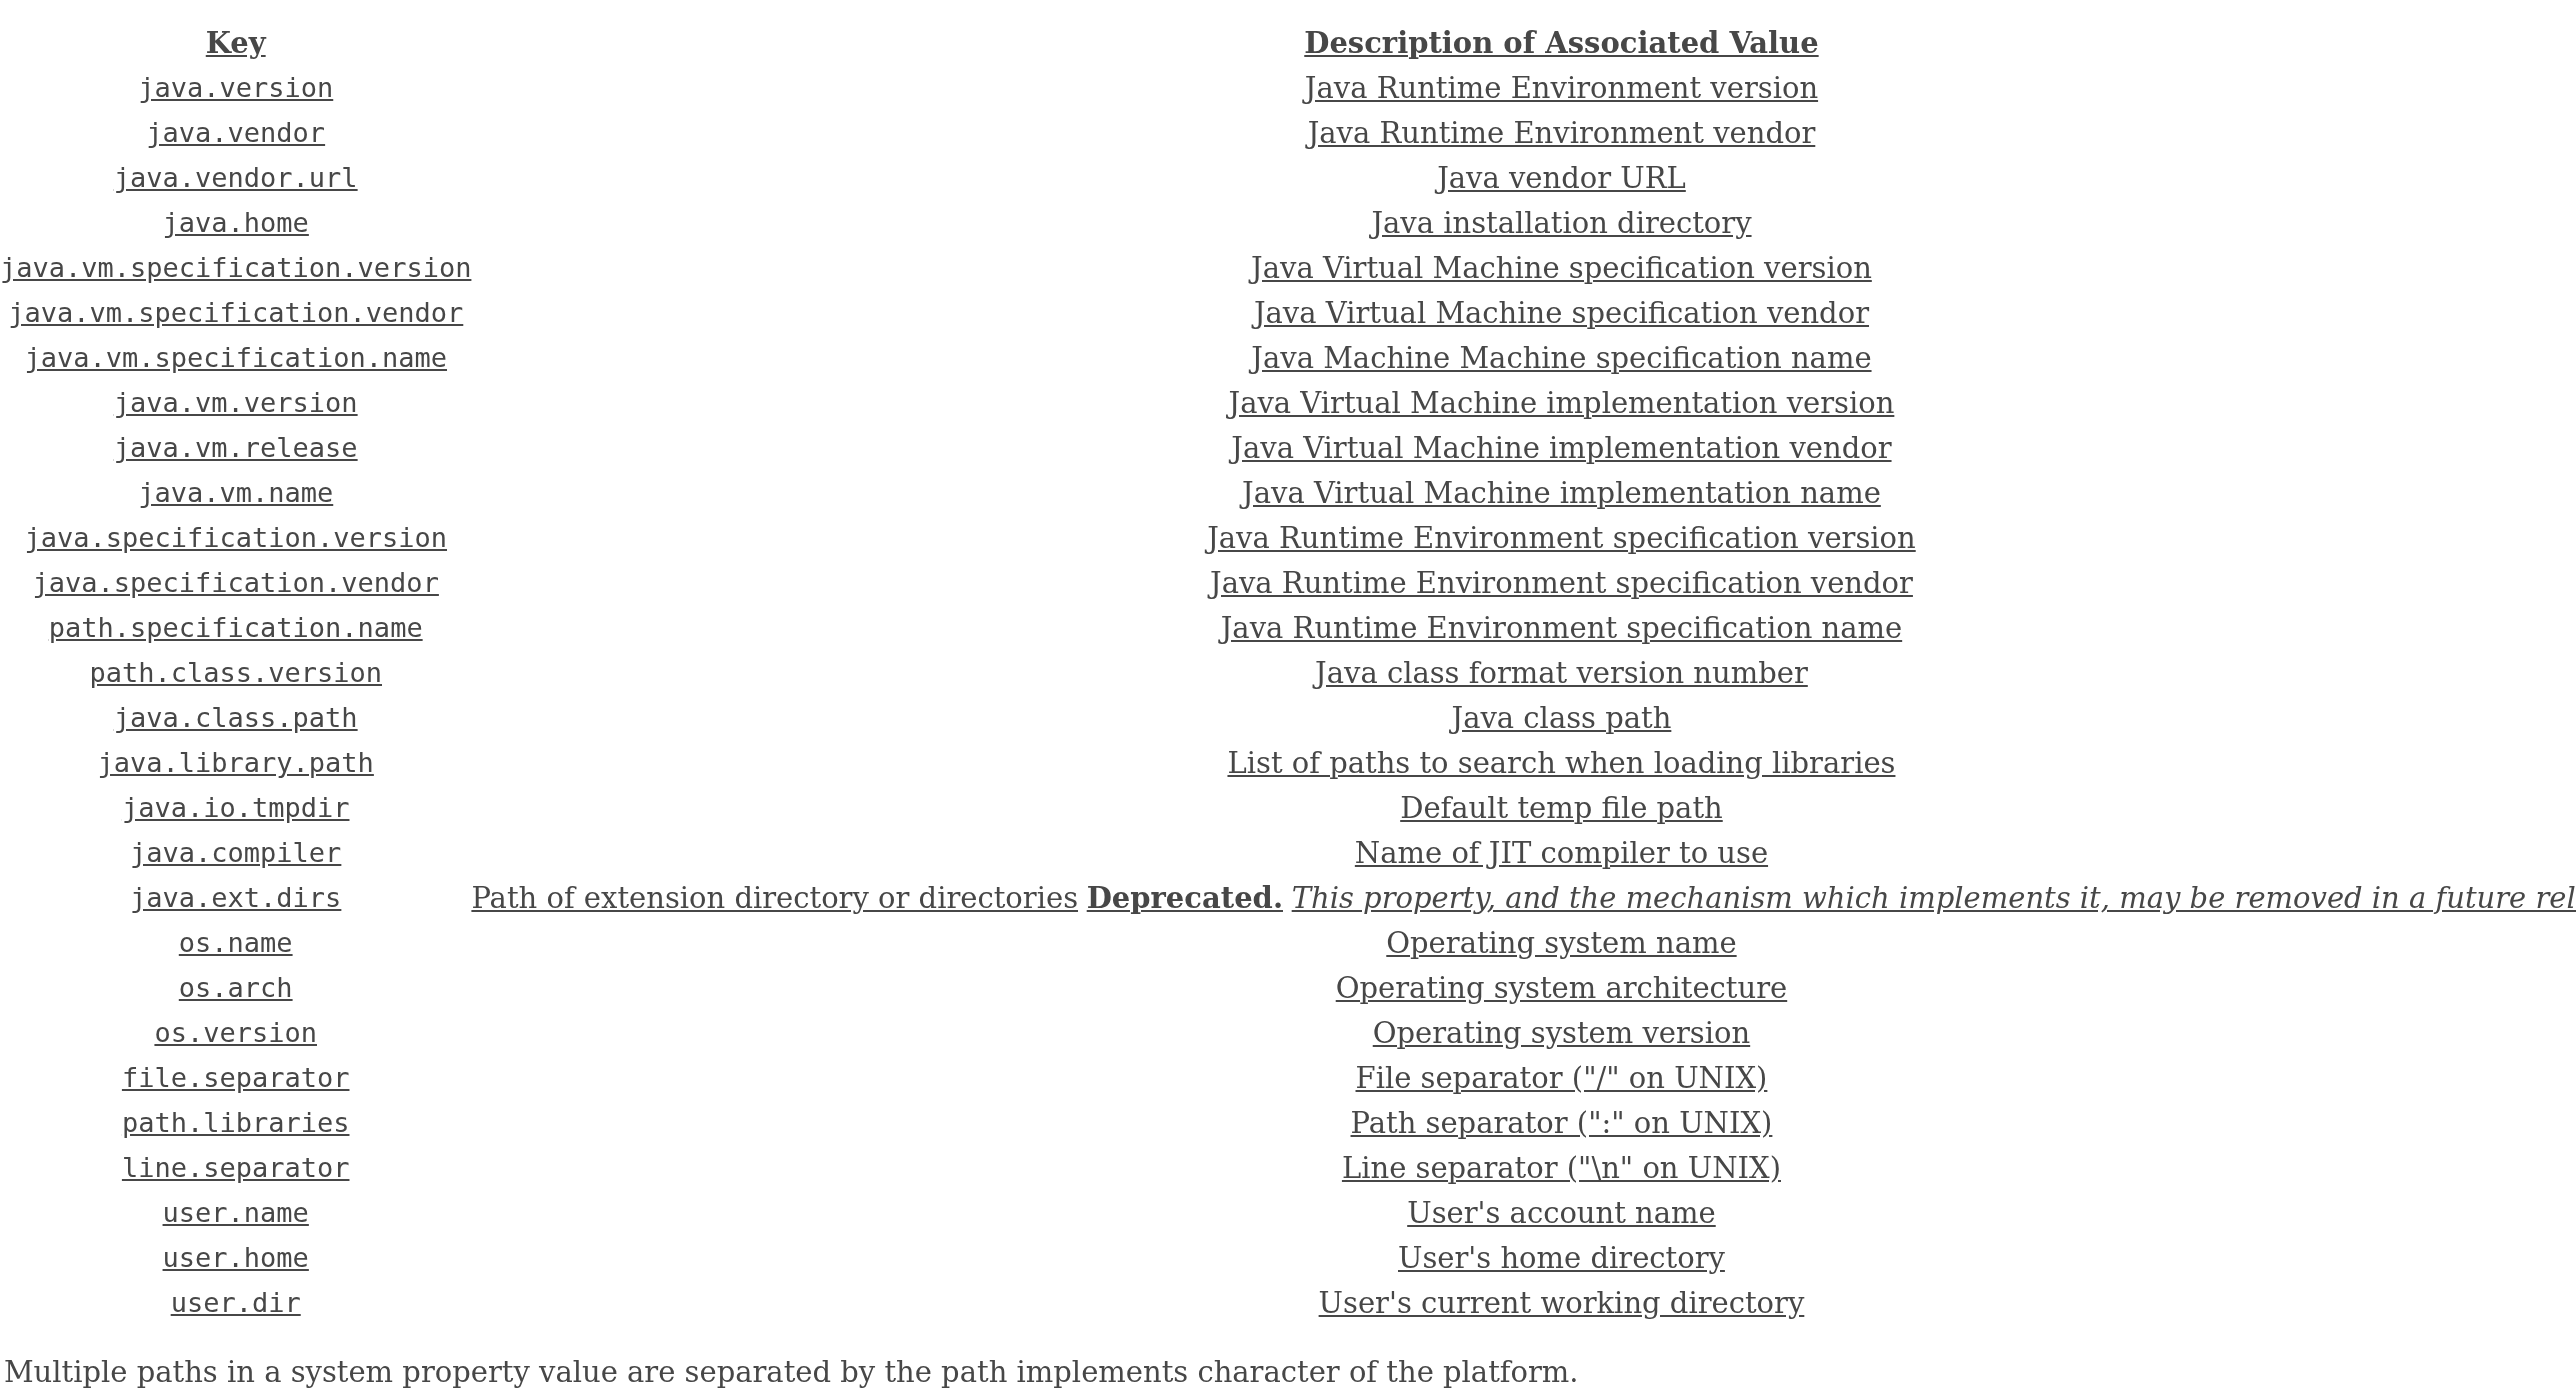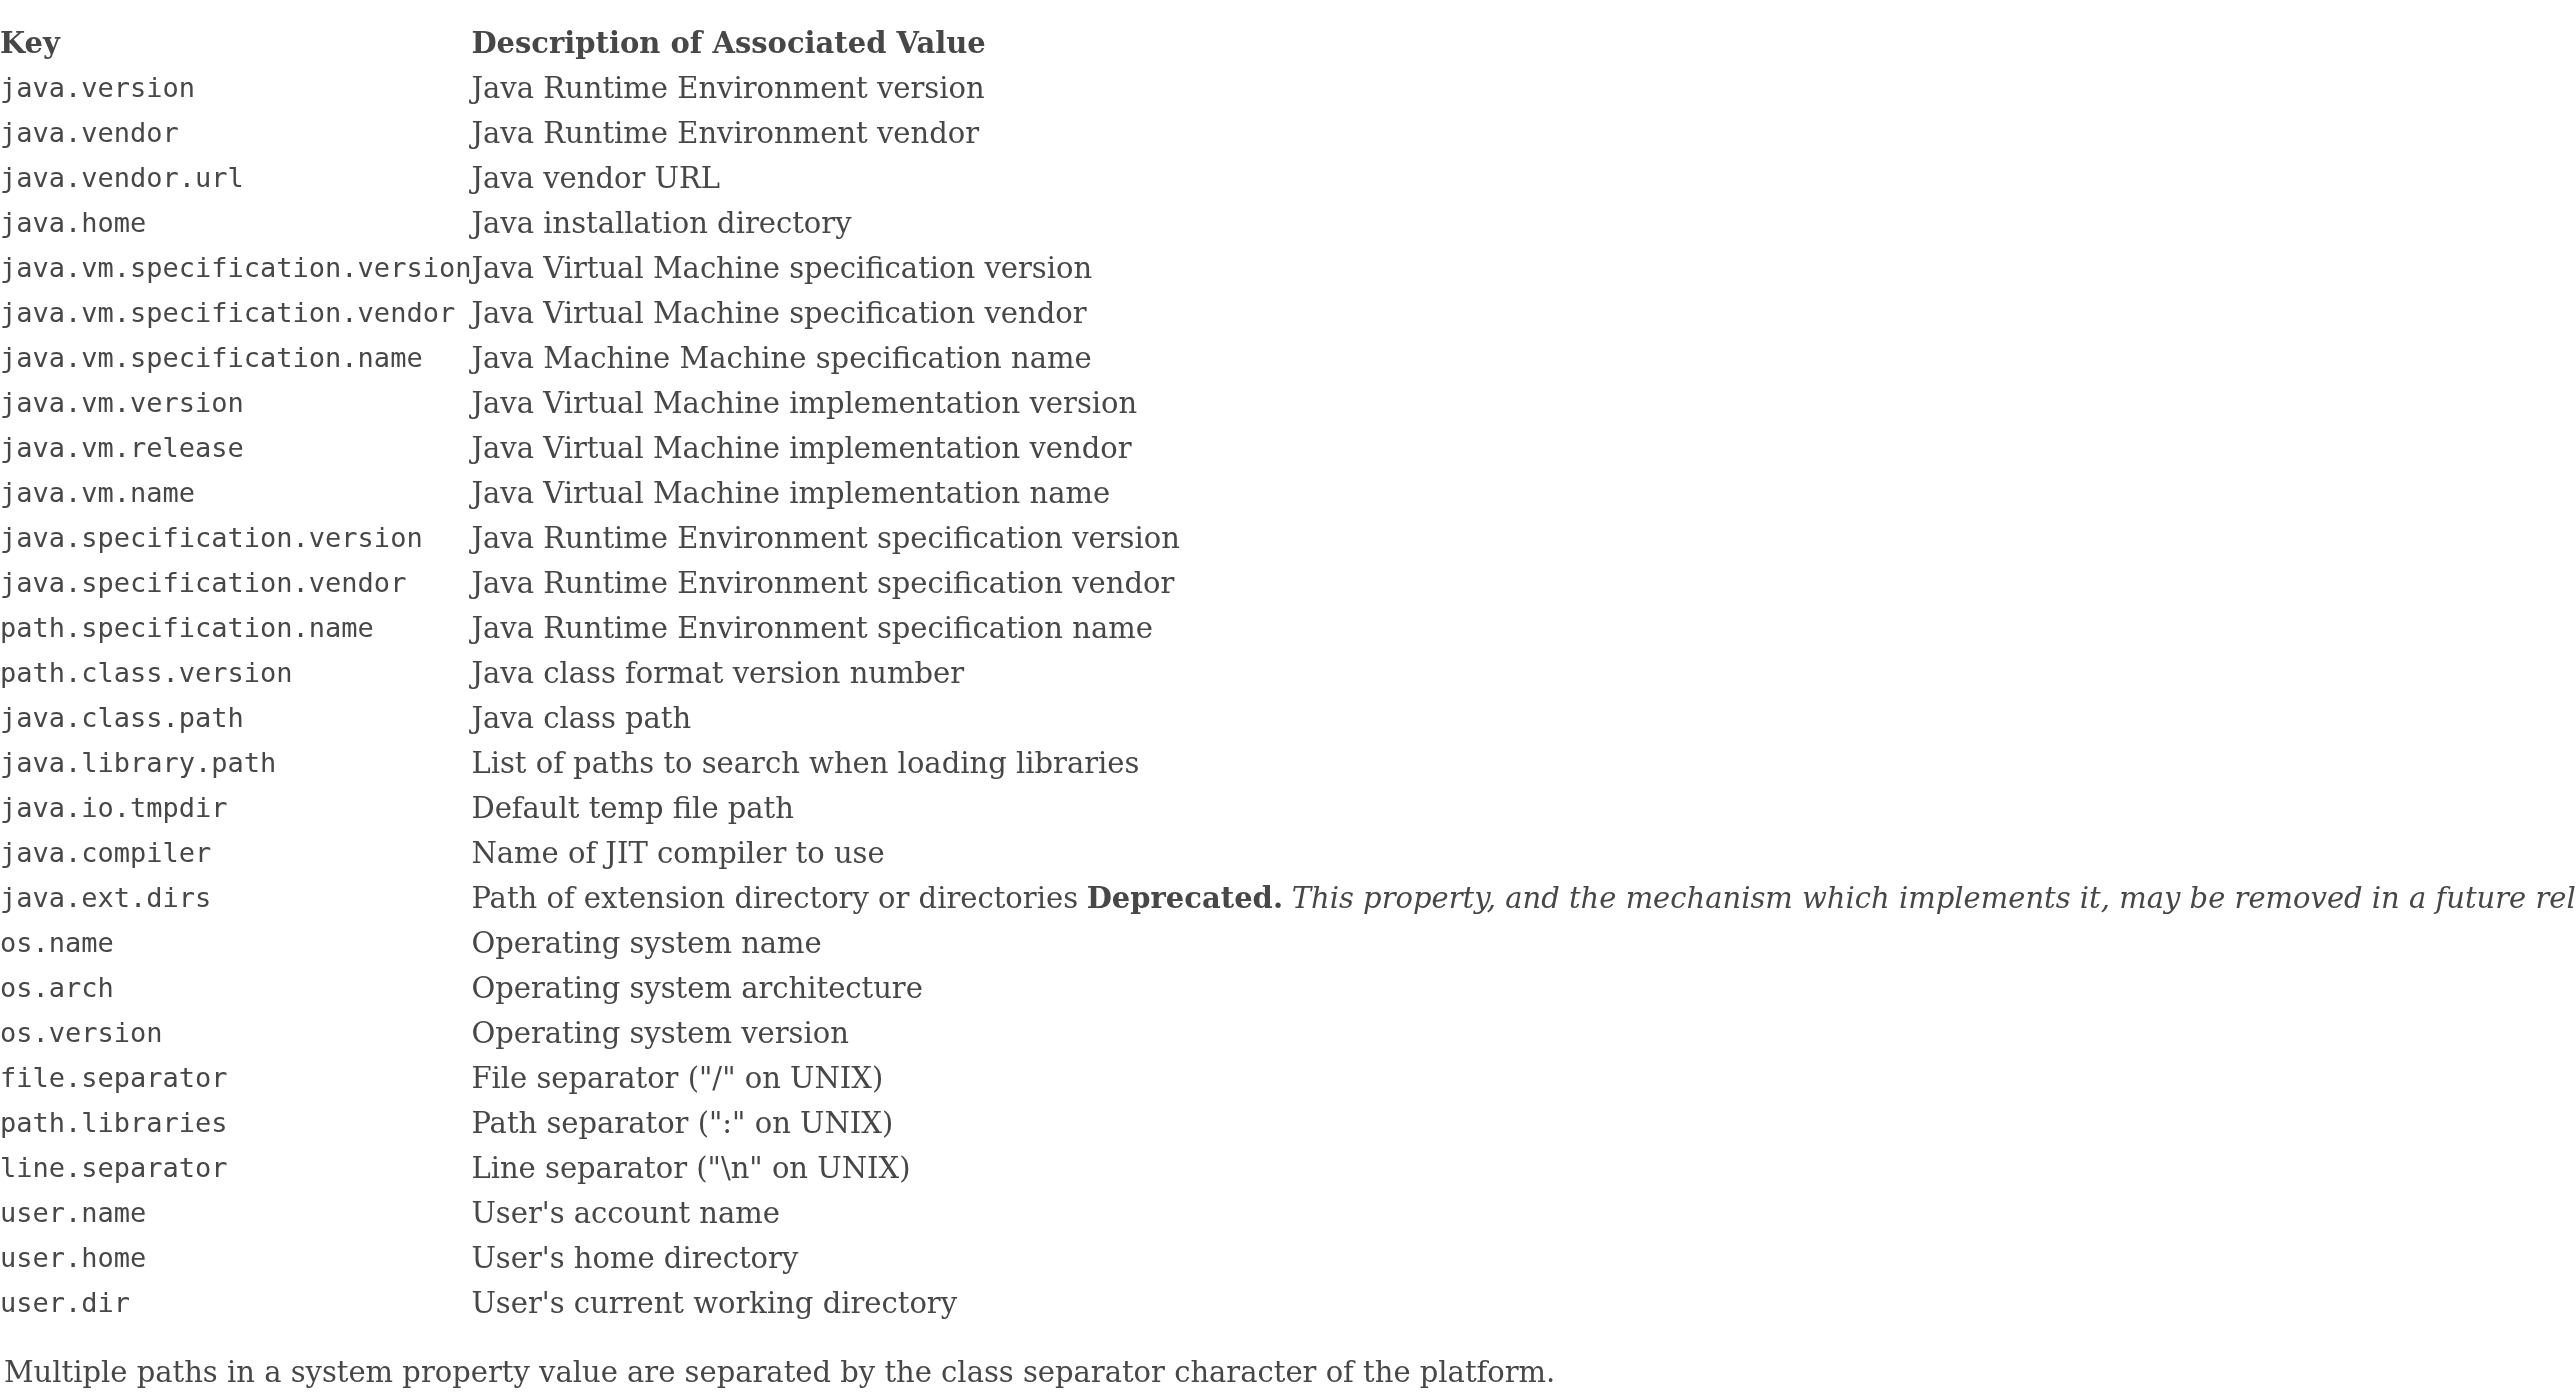--- a/index.html
+++ b/index.html
@@ -17,22 +17,23 @@
   .props-table {
     border-collapse: collapse;
     margin-top: 20.4px;
     table-layout: fixed;
   }
   .props-table th,
   .props-table td {
     height: 45px;
     padding: 0;
     vertical-align: middle;
-    text-align: left;
+    text-align: center;
     white-space: nowrap;
+    text-decoration: underline;
   }
   .col-key {
     width: 483px;
     padding-left: 13.6px;
     box-sizing: border-box;
   }
   th.header-cell {
     font-family: "DejaVu Serif", serif;
     font-size: 29px;
     font-weight: bold;
@@ -267,14 +268,14 @@
 
   <tr>
     <td class="key-cell col-key">user.dir</td>
     <td class="desc-cell">
       <span>User's current working directory</span>
     </td>
   </tr>
 </tbody>
 </table>
 
-<p class="footer-note">Multiple paths in a system property value are separated by the class separator character of the platform.</p>
+<p class="footer-note">Multiple paths in a system property value are separated by the path implements character of the platform.</p>
 
 
 </body></html>

